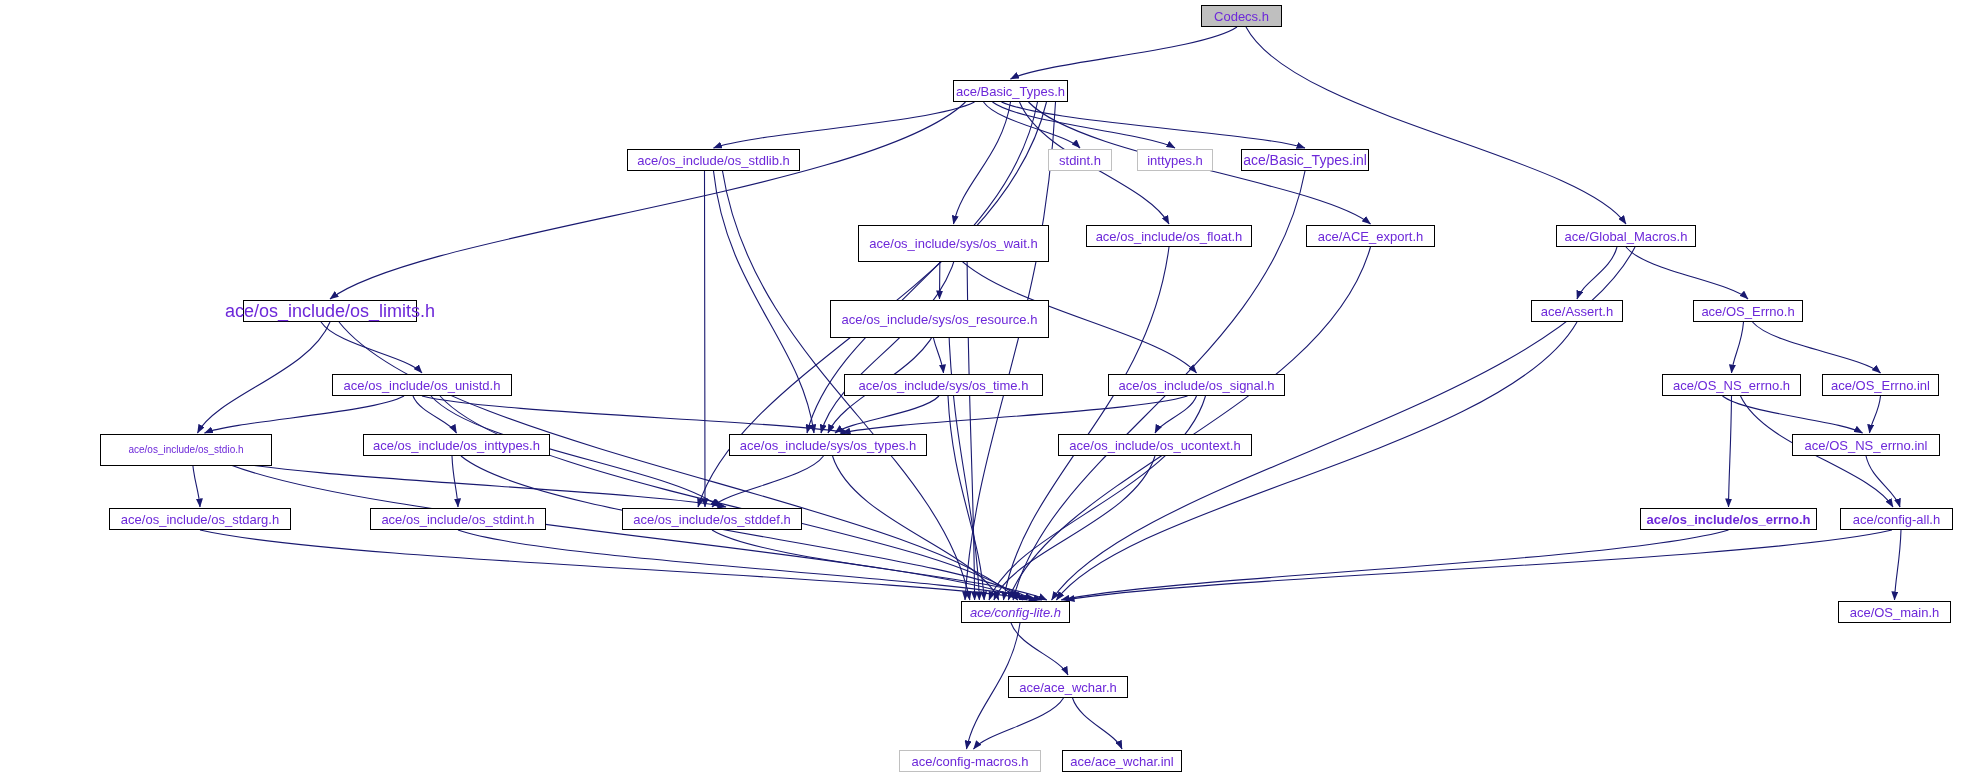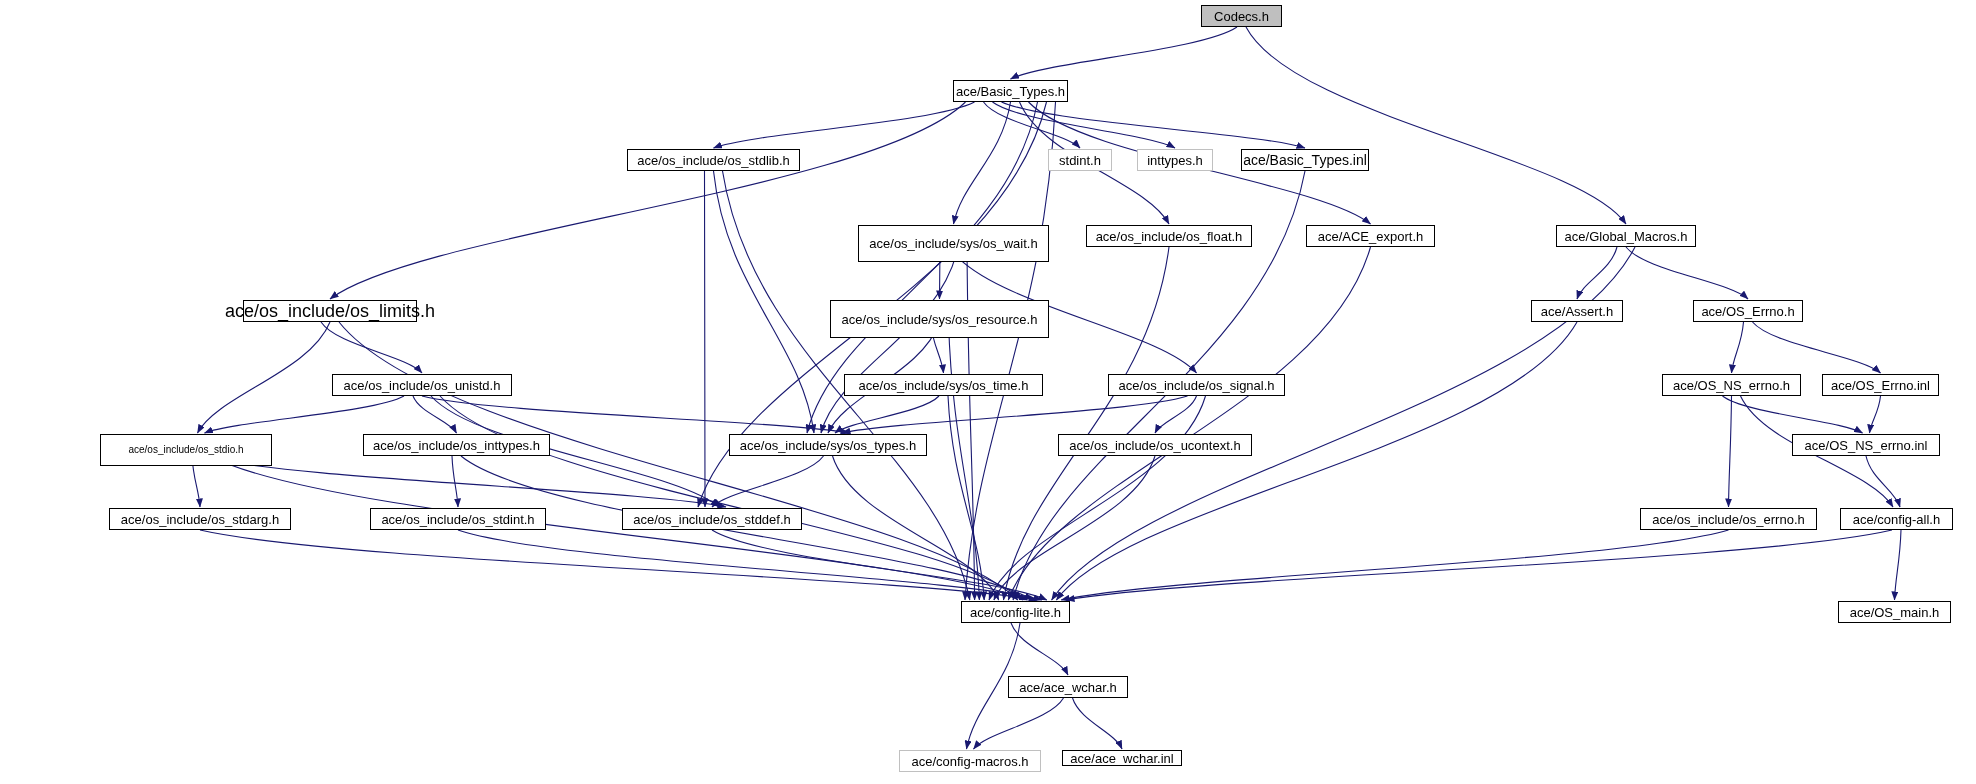--- a/index.html
+++ b/index.html
@@ -24,21 +24,21 @@
     pointer-events: none;
   }
   .node {
     position: absolute;
     box-sizing: border-box;
     display: flex;
     align-items: center;
     justify-content: center;
     background: #ffffff;
     border: 1px solid #000000;
-    color: #000000;
+    color: #6d28d9;
     white-space: nowrap;
     letter-spacing: 0px;
     cursor: pointer;
   }
   .node.root {
     background: #bfbfbf;
     border: 1px solid #000000;
   }
   .node.system {
     border: 1px solid #c0c0c0;
@@ -204,35 +204,35 @@
       </div>
       <div class="node" style="left: 109px; top: 508px; width: 182px; height: 22px; font-size: 13px;">
         <span class="node-label">ace/os_include/os_stdarg.h</span>
       </div>
       <div class="node" style="left: 370px; top: 508px; width: 176px; height: 22px; font-size: 13px;">
         <span class="node-label">ace/os_include/os_stdint.h</span>
       </div>
       <div class="node" style="left: 622px; top: 508px; width: 180px; height: 22px; font-size: 13px;">
         <span class="node-label">ace/os_include/os_stddef.h</span>
       </div>
-      <div class="node" style="left: 1640px; top: 508px; width: 177px; height: 22px; font-size: 13px;">
+      <div class="node" style="left: 1640px; top: 508px; width: 177px; height: 22px; font-size: 13px; font-weight: bold;">
         <span class="node-label">ace/os_include/os_errno.h</span>
       </div>
       <div class="node" style="left: 1840px; top: 508px; width: 113px; height: 22px; font-size: 13px;">
         <span class="node-label">ace/config-all.h</span>
       </div>
-      <div class="node" style="left: 961px; top: 601px; width: 109px; height: 22px; font-size: 13px;">
+      <div class="node" style="left: 961px; top: 601px; width: 109px; height: 22px; font-size: 13px; font-style: italic;">
         <span class="node-label">ace/config-lite.h</span>
       </div>
       <div class="node" style="left: 1838px; top: 601px; width: 113px; height: 22px; font-size: 13px;">
         <span class="node-label">ace/OS_main.h</span>
       </div>
       <div class="node" style="left: 1008px; top: 676px; width: 120px; height: 22px; font-size: 13px;">
         <span class="node-label">ace/ace_wchar.h</span>
       </div>
       <div class="node system" style="left: 899px; top: 750px; width: 142px; height: 22px; font-size: 13px;">
         <span class="node-label">ace/config-macros.h</span>
       </div>
-      <div class="node" style="left: 1062px; top: 750px; width: 120px; height: 16px; font-size: 13px;">
+      <div class="node" style="left: 1062px; top: 750px; width: 120px; height: 22px; font-size: 13px;">
         <span class="node-label">ace/ace_wchar.inl</span>
       </div>
     </div>
 </div>
 
 </body></html>

